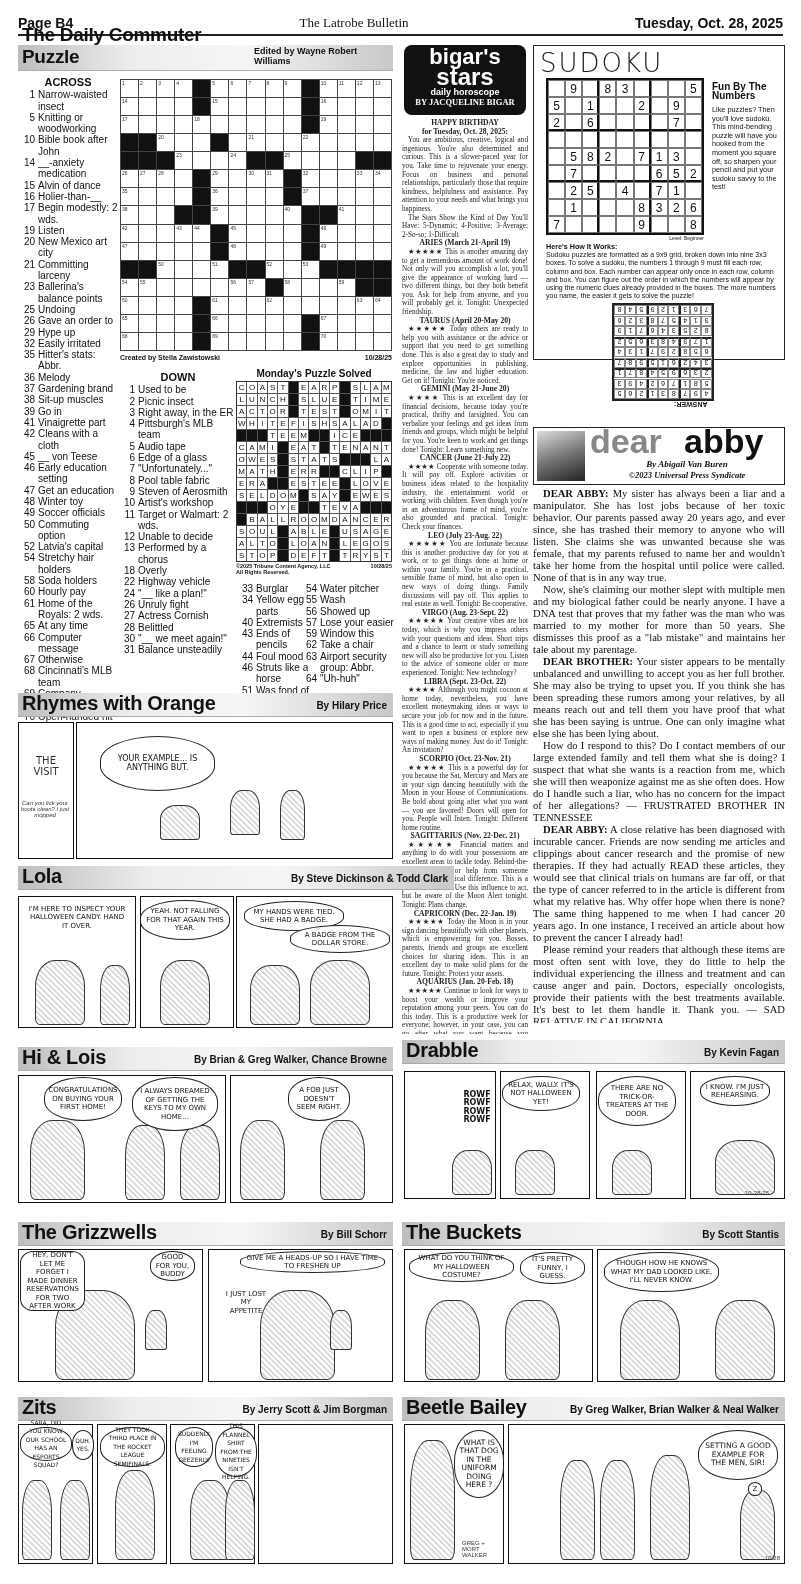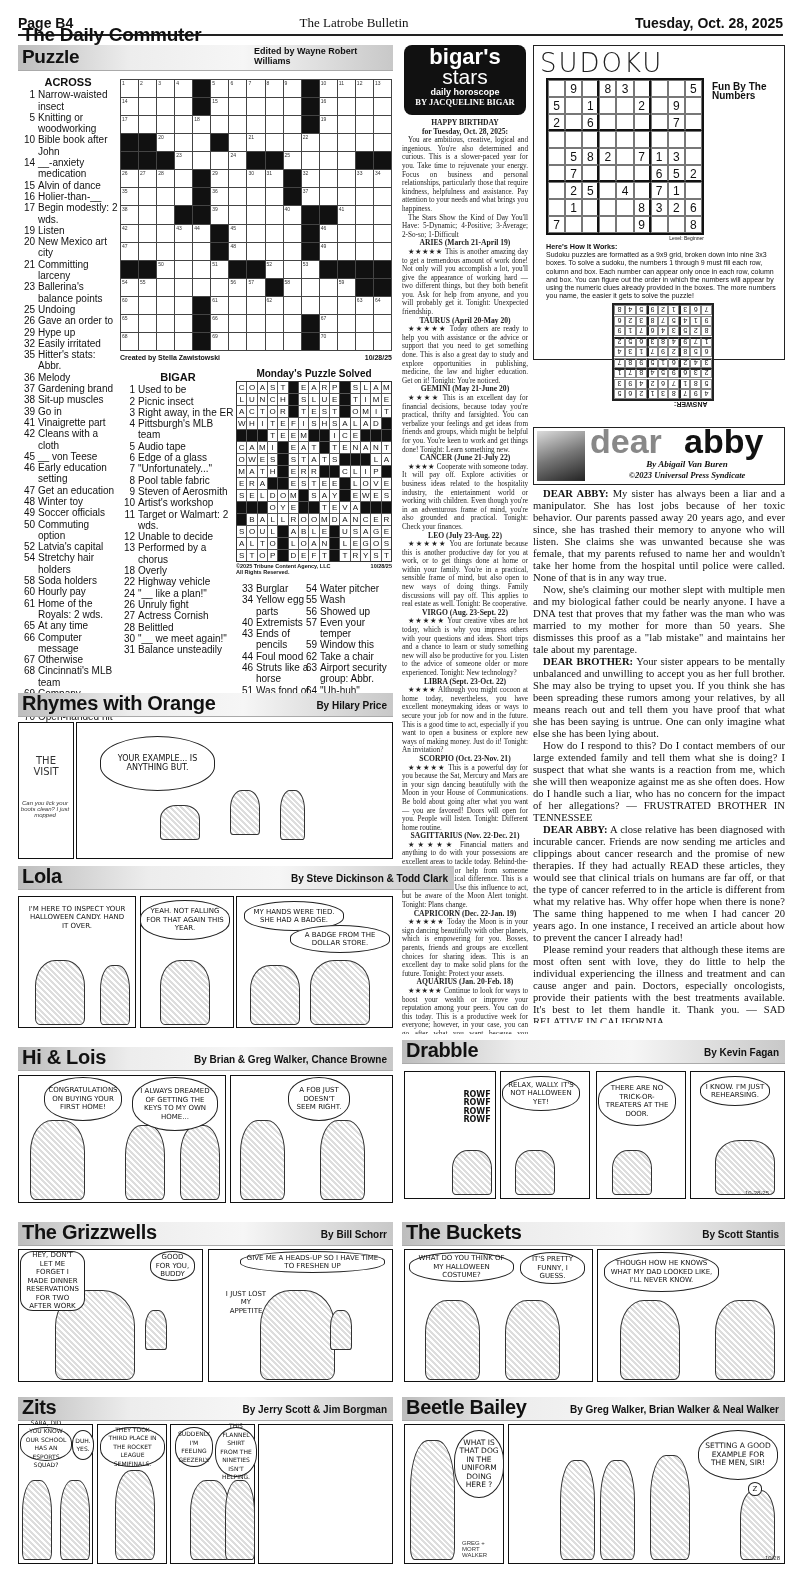--- a/index.html
+++ b/index.html
@@ -581,21 +581,21 @@
     <div class="cell"></div>
     <div class="cell"></div>
     <div class="cell"></div>
   </div>
 <div class="abs" style="left:120px;top:354px;width:272px;font-size:7px;font-weight:bold;display:flex;justify-content:space-between">
   <span>Created by Stella Zawistowski</span>
   <span>10/28/25</span>
 </div>
 
 <div class="abs clues" id="down1" style="left:118px;top:372px;width:120px;font-size:10px">
-  <h4>BIGAR</h4>
+  <h4>DOWN</h4>
 <div class="clue">
       <span class="n">1</span>
       <span>Used to be</span>
     </div>
     <div class="clue">
       <span class="n">2</span>
       <span>Picnic insect</span>
     </div>
     <div class="clue">
       <span class="n">3</span>
@@ -949,21 +949,21 @@
     <div class="clue">
       <span class="n">55</span>
       <span>Wash</span>
     </div>
     <div class="clue">
       <span class="n">56</span>
       <span>Showed up</span>
     </div>
     <div class="clue">
       <span class="n">57</span>
-      <span>Even your temper</span>
+      <span>Lose your easier</span>
     </div>
     <div class="clue">
       <span class="n">59</span>
       <span>Window this</span>
     </div>
     <div class="clue">
       <span class="n">62</span>
       <span>Take a chair</span>
     </div>
     <div class="clue">
@@ -971,21 +971,21 @@
       <span>Airport security group: Abbr.</span>
     </div>
     <div class="clue">
       <span class="n">64</span>
       <span>"Uh-huh"</span>
     </div>
   </div>
 
 <div class="abs" style="left:404px;top:45px;width:122px;height:70px;background:#111;border-radius:8px;color:#fff;text-align:center;padding-top:2px">
   <div style="font-weight:bold;font-size:22px;line-height:20px">bigar's</div>
-  <div style="font-weight:normal;font-size:21px;line-height:20px">stars</div>
+  <div style="font-weight:bold;font-size:24px;line-height:20px">stars</div>
   <div style="font-weight:bold;font-size:9px">daily horoscope</div>
   <div style="font-family:'Liberation Serif',serif;font-size:8.5px;font-weight:bold">BY JACQUELINE BIGAR</div>
 </div>
 <div class="abs horo" id="horo" style="left:402px;top:119px;width:126px;height:915px;overflow:hidden">
   <div class="sign">HAPPY BIRTHDAY</div>
   <div class="sign">for Tuesday, Oct. 28, 2025:</div>
   <p>You are ambitious, creative, logical and ingenious. You're also determined and curious. This is a slower-paced year for you. Take time to rejuvenate your energy. Focus on business and personal relationships, particularly those that require kindness, helpfulness and assistance. Pay attention to your needs and what brings you happiness.</p>
   <p>The Stars Show the Kind of Day You'll Have: 5-Dynamic; 4-Positive; 3-Average; 2-So-so; 1-Difficult</p>
 <div class="sign">ARIES (March 21-April 19)</div>
     <p>★★★★★ This is another amazing day to get a tremendous amount of work done! Not only will you accomplish a lot, you'll give the appearance of working hard — two different things, but they both benefit you. Ask for help from anyone, and you will probably get it. Tonight: Unexpected friendship.</p>
@@ -1092,20 +1092,21 @@
       <div class="sd" style="border-right: 2px solid rgb(17, 17, 17);"></div>
       <div class="sd"></div>
       <div class="sd"></div>
       <div class="sd" style="border-right: 2px solid rgb(17, 17, 17);">9</div>
       <div class="sd"></div>
       <div class="sd"></div>
       <div class="sd">8</div>
     </div>
   <div style="position:absolute;left:100px;top:189px;width:70px;text-align:right;font-size:5px">Level: Beginner</div>
   <div style="position:absolute;left:178px;top:36px;width:68px;font-size:10px;font-weight:bold;line-height:9px">Fun By The Numbers</div>
+  <div style="position:absolute;left:178px;top:60px;width:70px;font-size:7.3px;line-height:8.6px">Like puzzles? Then you'll love sudoku. This mind-bending puzzle will have you hooked from the moment you square off, so sharpen your pencil and put your sudoku savvy to the test!</div>
   <div style="position:absolute;left:12px;top:196px;width:236px;font-size:7.2px;font-weight:bold">Here's How It Works:</div>
   <div style="position:absolute;left:12px;top:205px;width:238px;font-size:7px;line-height:8.3px">Sudoku puzzles are formatted as a 9x9 grid, broken down into nine 3x3 boxes. To solve a sudoku, the numbers 1 through 9 must fill each row, column and box. Each number can appear only once in each row, column and box. You can figure out the order in which the numbers will appear by using the numeric clues already provided in the boxes. The more numbers you name, the easier it gets to solve the puzzle!</div>
   <div class="sans-ans" id="answergrid" style="position:absolute;left:78px;top:257px;width:102px;height:98px">
       <div>4</div>
       <div>9</div>
       <div style="border-right: 2px solid rgb(34, 34, 34);">7</div>
       <div>8</div>
       <div>3</div>
       <div style="border-right: 2px solid rgb(34, 34, 34);">1</div>
       <div>2</div>

